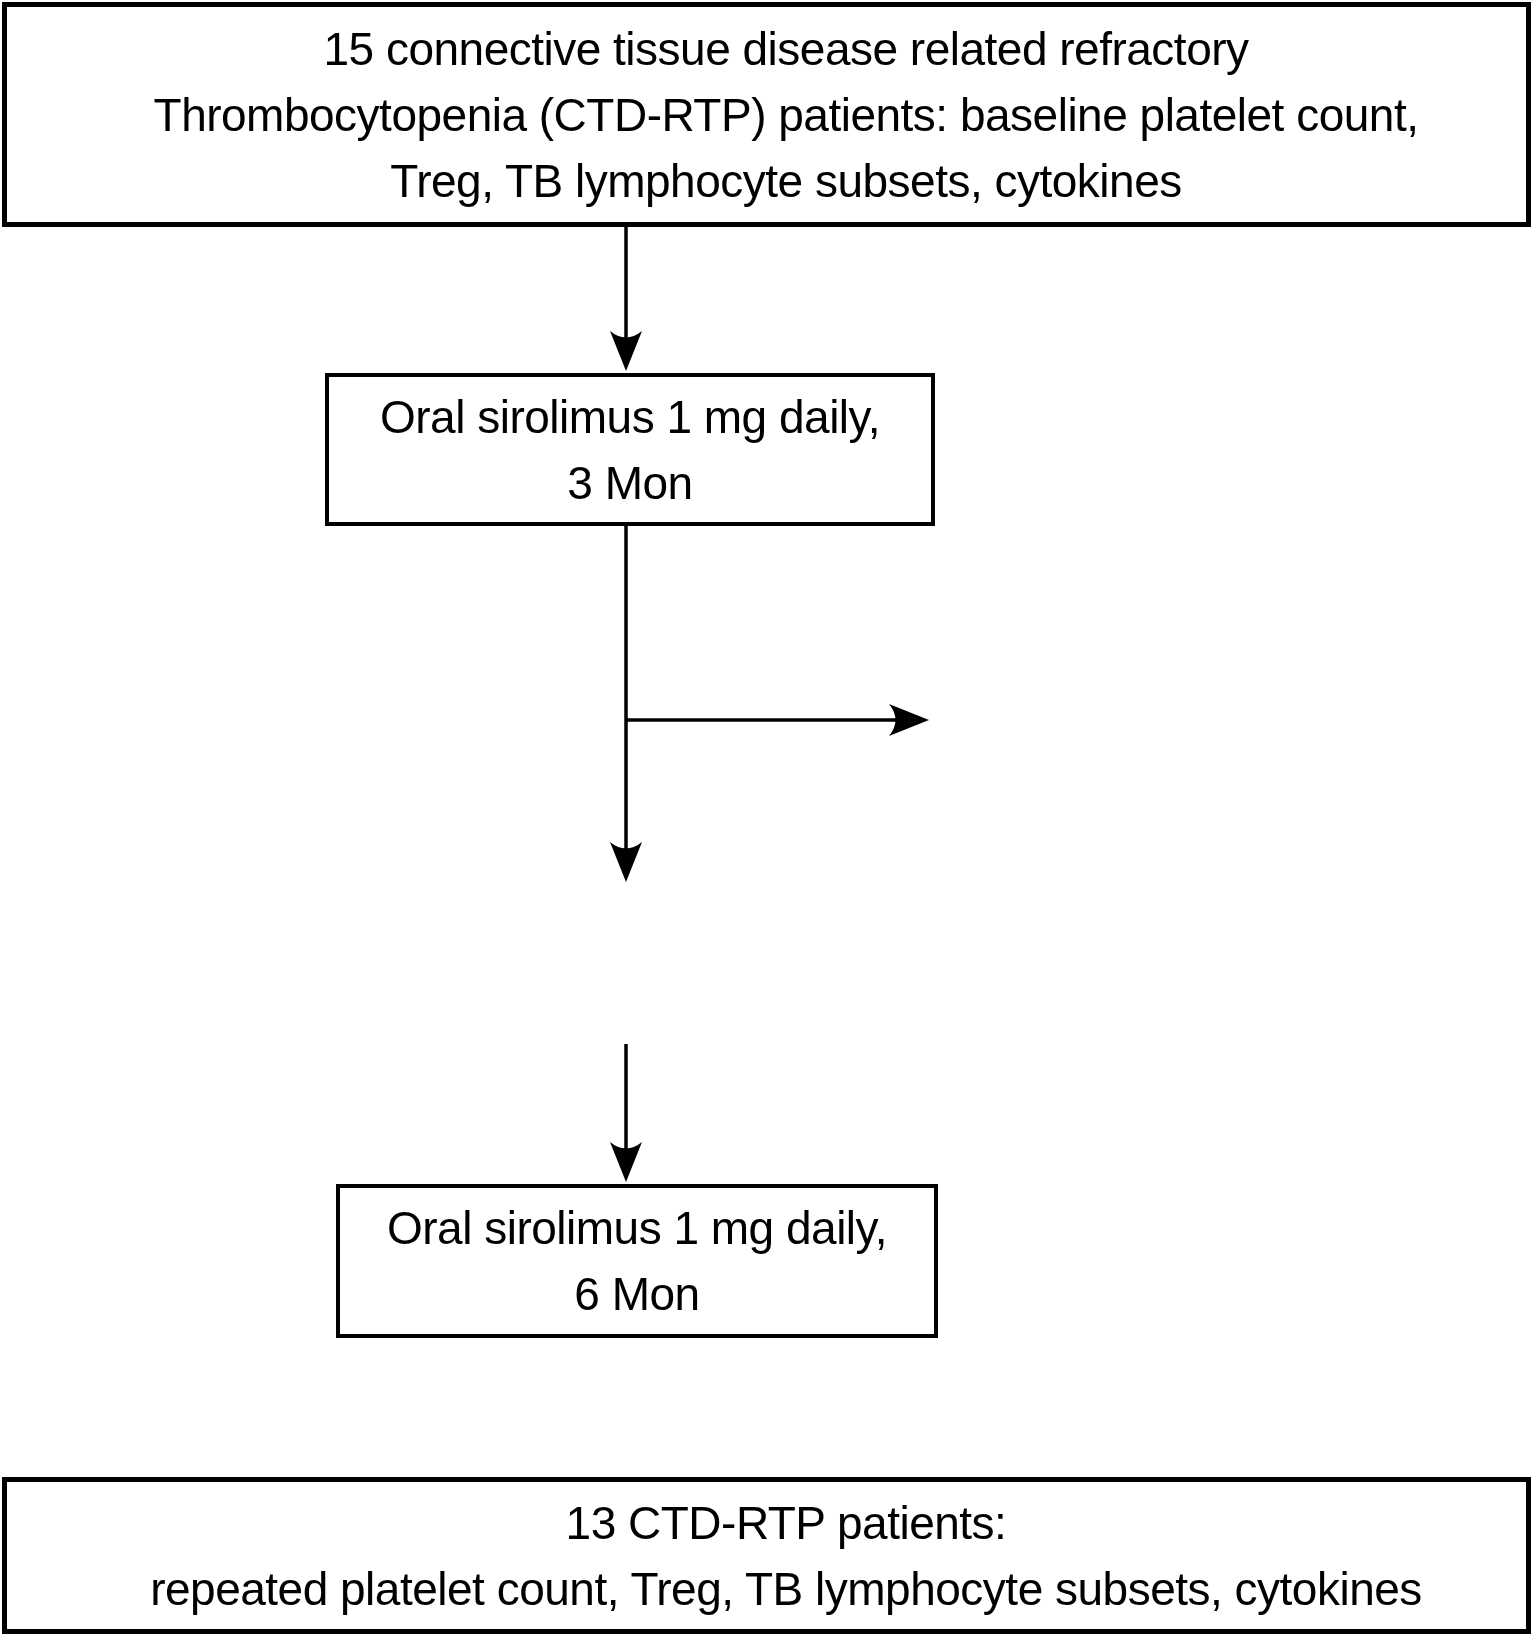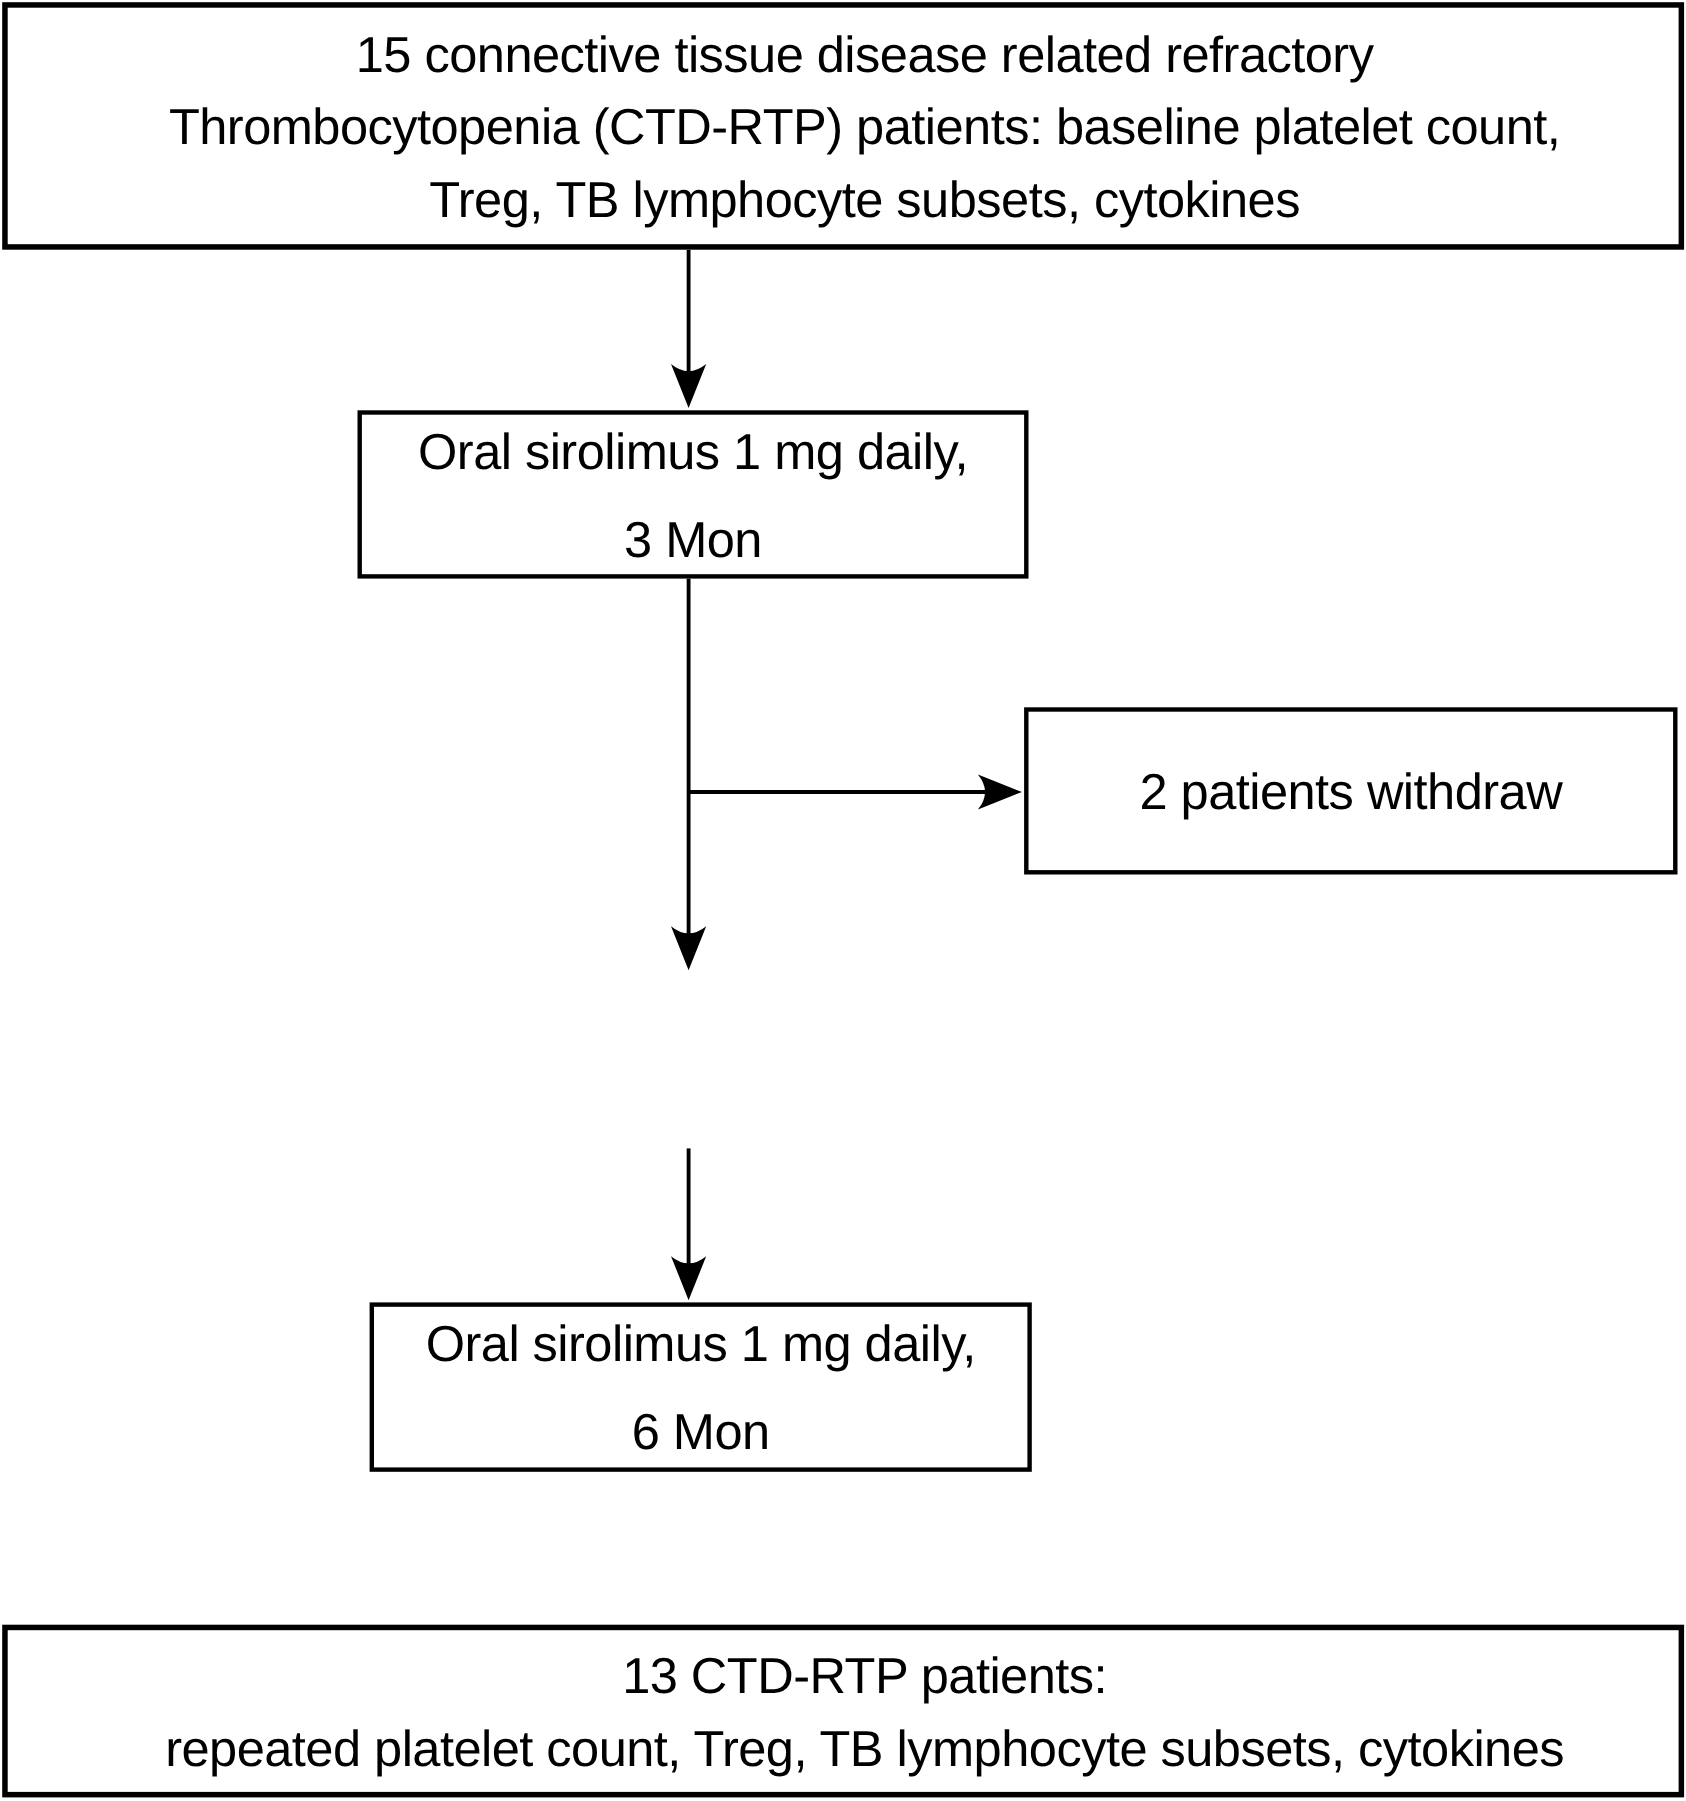--- a/index.html
+++ b/index.html
@@ -29,21 +29,21 @@
     background: #ffffff;
     border: 4px solid #000000;
     display: flex;
     align-items: center;
     justify-content: center;
   }
   .flow-box .box-text {
     white-space: pre-line;
     text-align: center;
     font-size: 46px;
-    line-height: 80px;
+    line-height: 66px;
     letter-spacing: -0.5px;
     color: #000000;
     width: 100%;
   }
   .flow-box--wide {
     border-width: 5px;
   }
   .flow-box--wide .box-text {
     line-height: 66px;
     margin-left: 39px;
@@ -80,23 +80,20 @@
     <div class="box-text">15 connective tissue disease related refractory
 Thrombocytopenia (CTD-RTP) patients: baseline platelet count,
 Treg, TB lymphocyte subsets, cytokines</div>
   </div>
 
   <div id="box-3mon" class="flow-box">
     <div class="box-text">Oral sirolimus 1 mg daily,
 3 Mon</div>
   </div>
 
-  <div id="box-withdraw" class="flow-box">
-    <div class="box-text">2 patients withdraw</div>
-  </div>
 
 
   <div id="box-6mon" class="flow-box">
     <div class="box-text">Oral sirolimus 1 mg daily,
 6 Mon</div>
   </div>
 
   <div id="box-outcome" class="flow-box flow-box--wide">
     <div class="box-text">13 CTD-RTP patients:
 repeated platelet count, Treg, TB lymphocyte subsets, cytokines</div>

